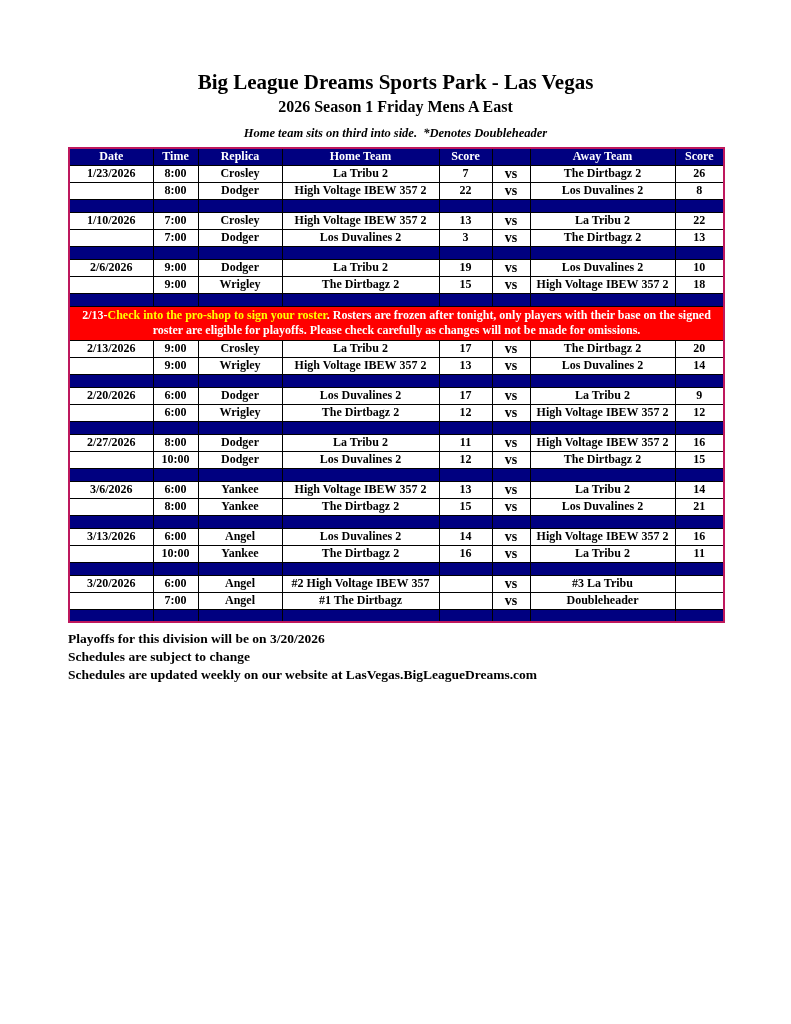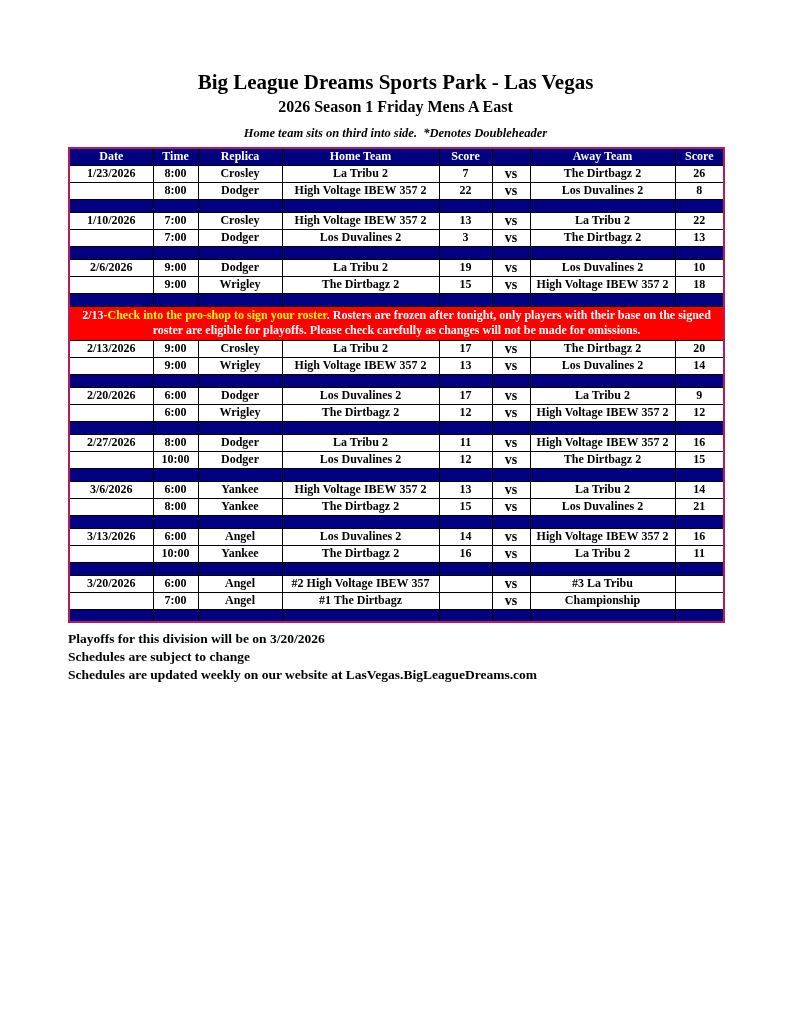--- a/index.html
+++ b/index.html
@@ -332,21 +332,21 @@
           <td>#3 La Tribu</td>
           <td></td>
         </tr>
         <tr class="game">
           <td></td>
           <td>7:00</td>
           <td>Angel</td>
           <td>#1 The Dirtbagz</td>
           <td></td>
           <td class="vs">vs</td>
-          <td>Championship</td>
+          <td>Doubleheader</td>
           <td></td>
         </tr>
         <tr class="separator">
           <td></td>
           <td></td>
           <td></td>
           <td></td>
           <td></td>
           <td></td>
           <td></td>

